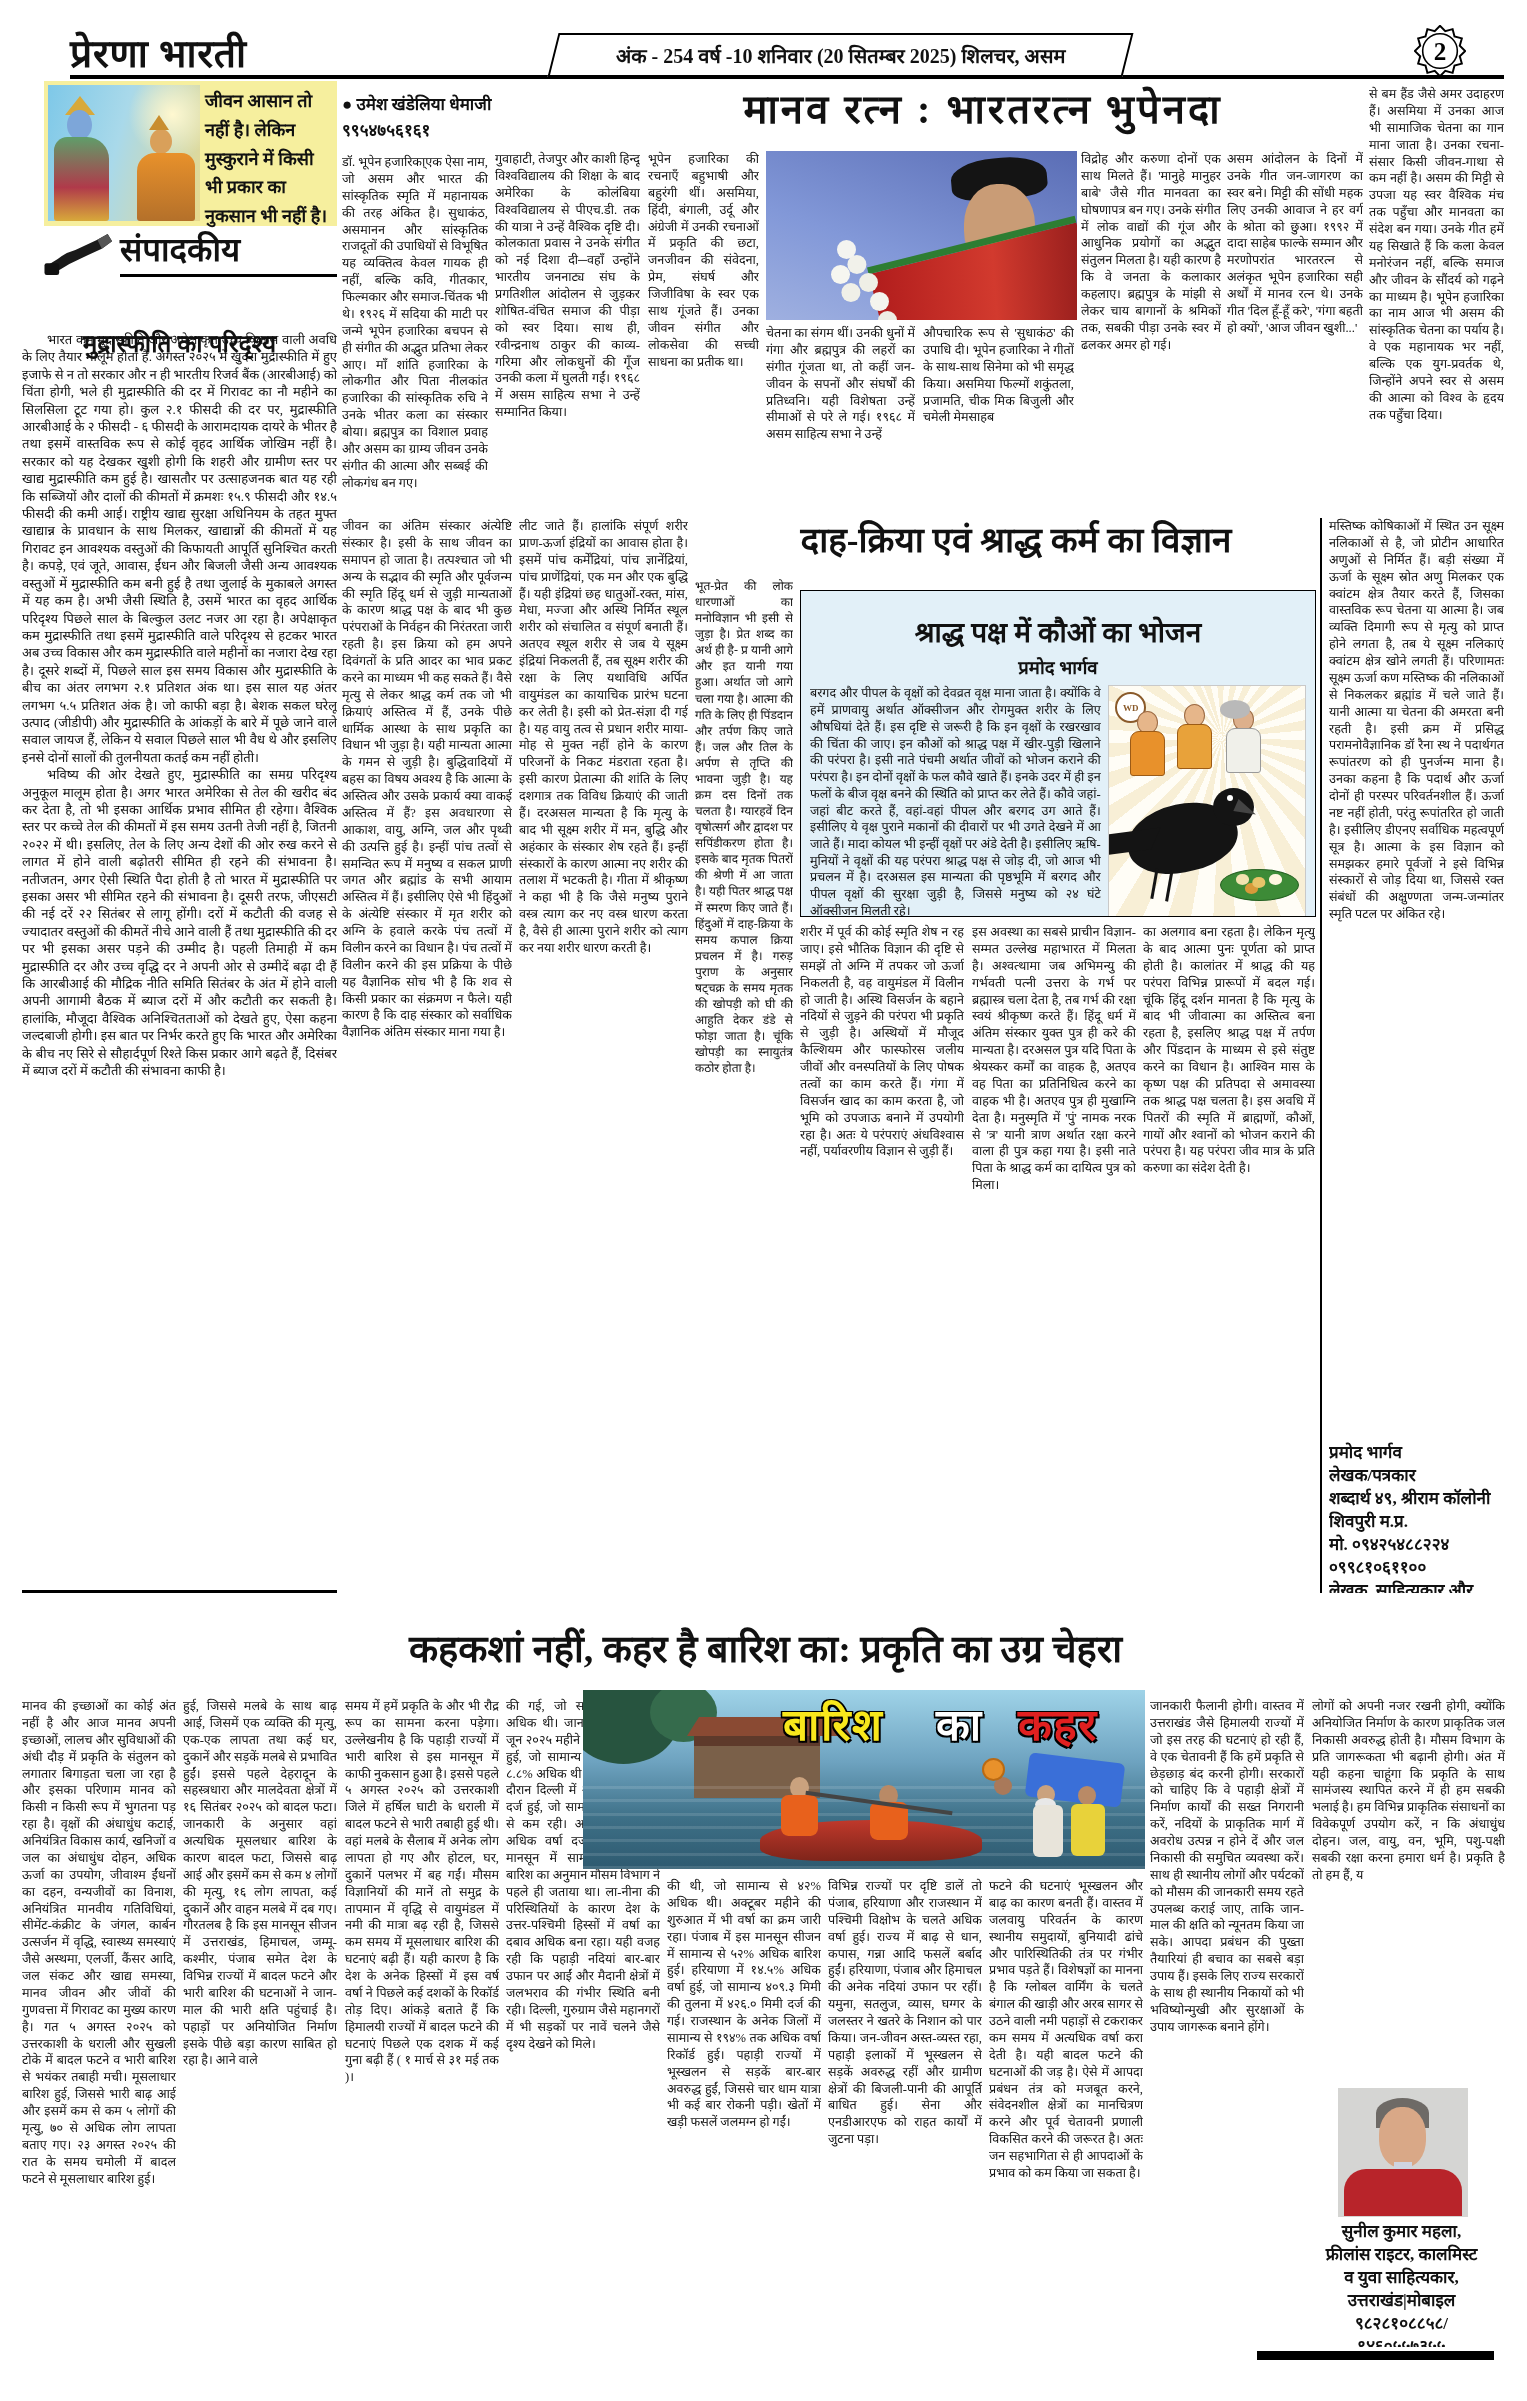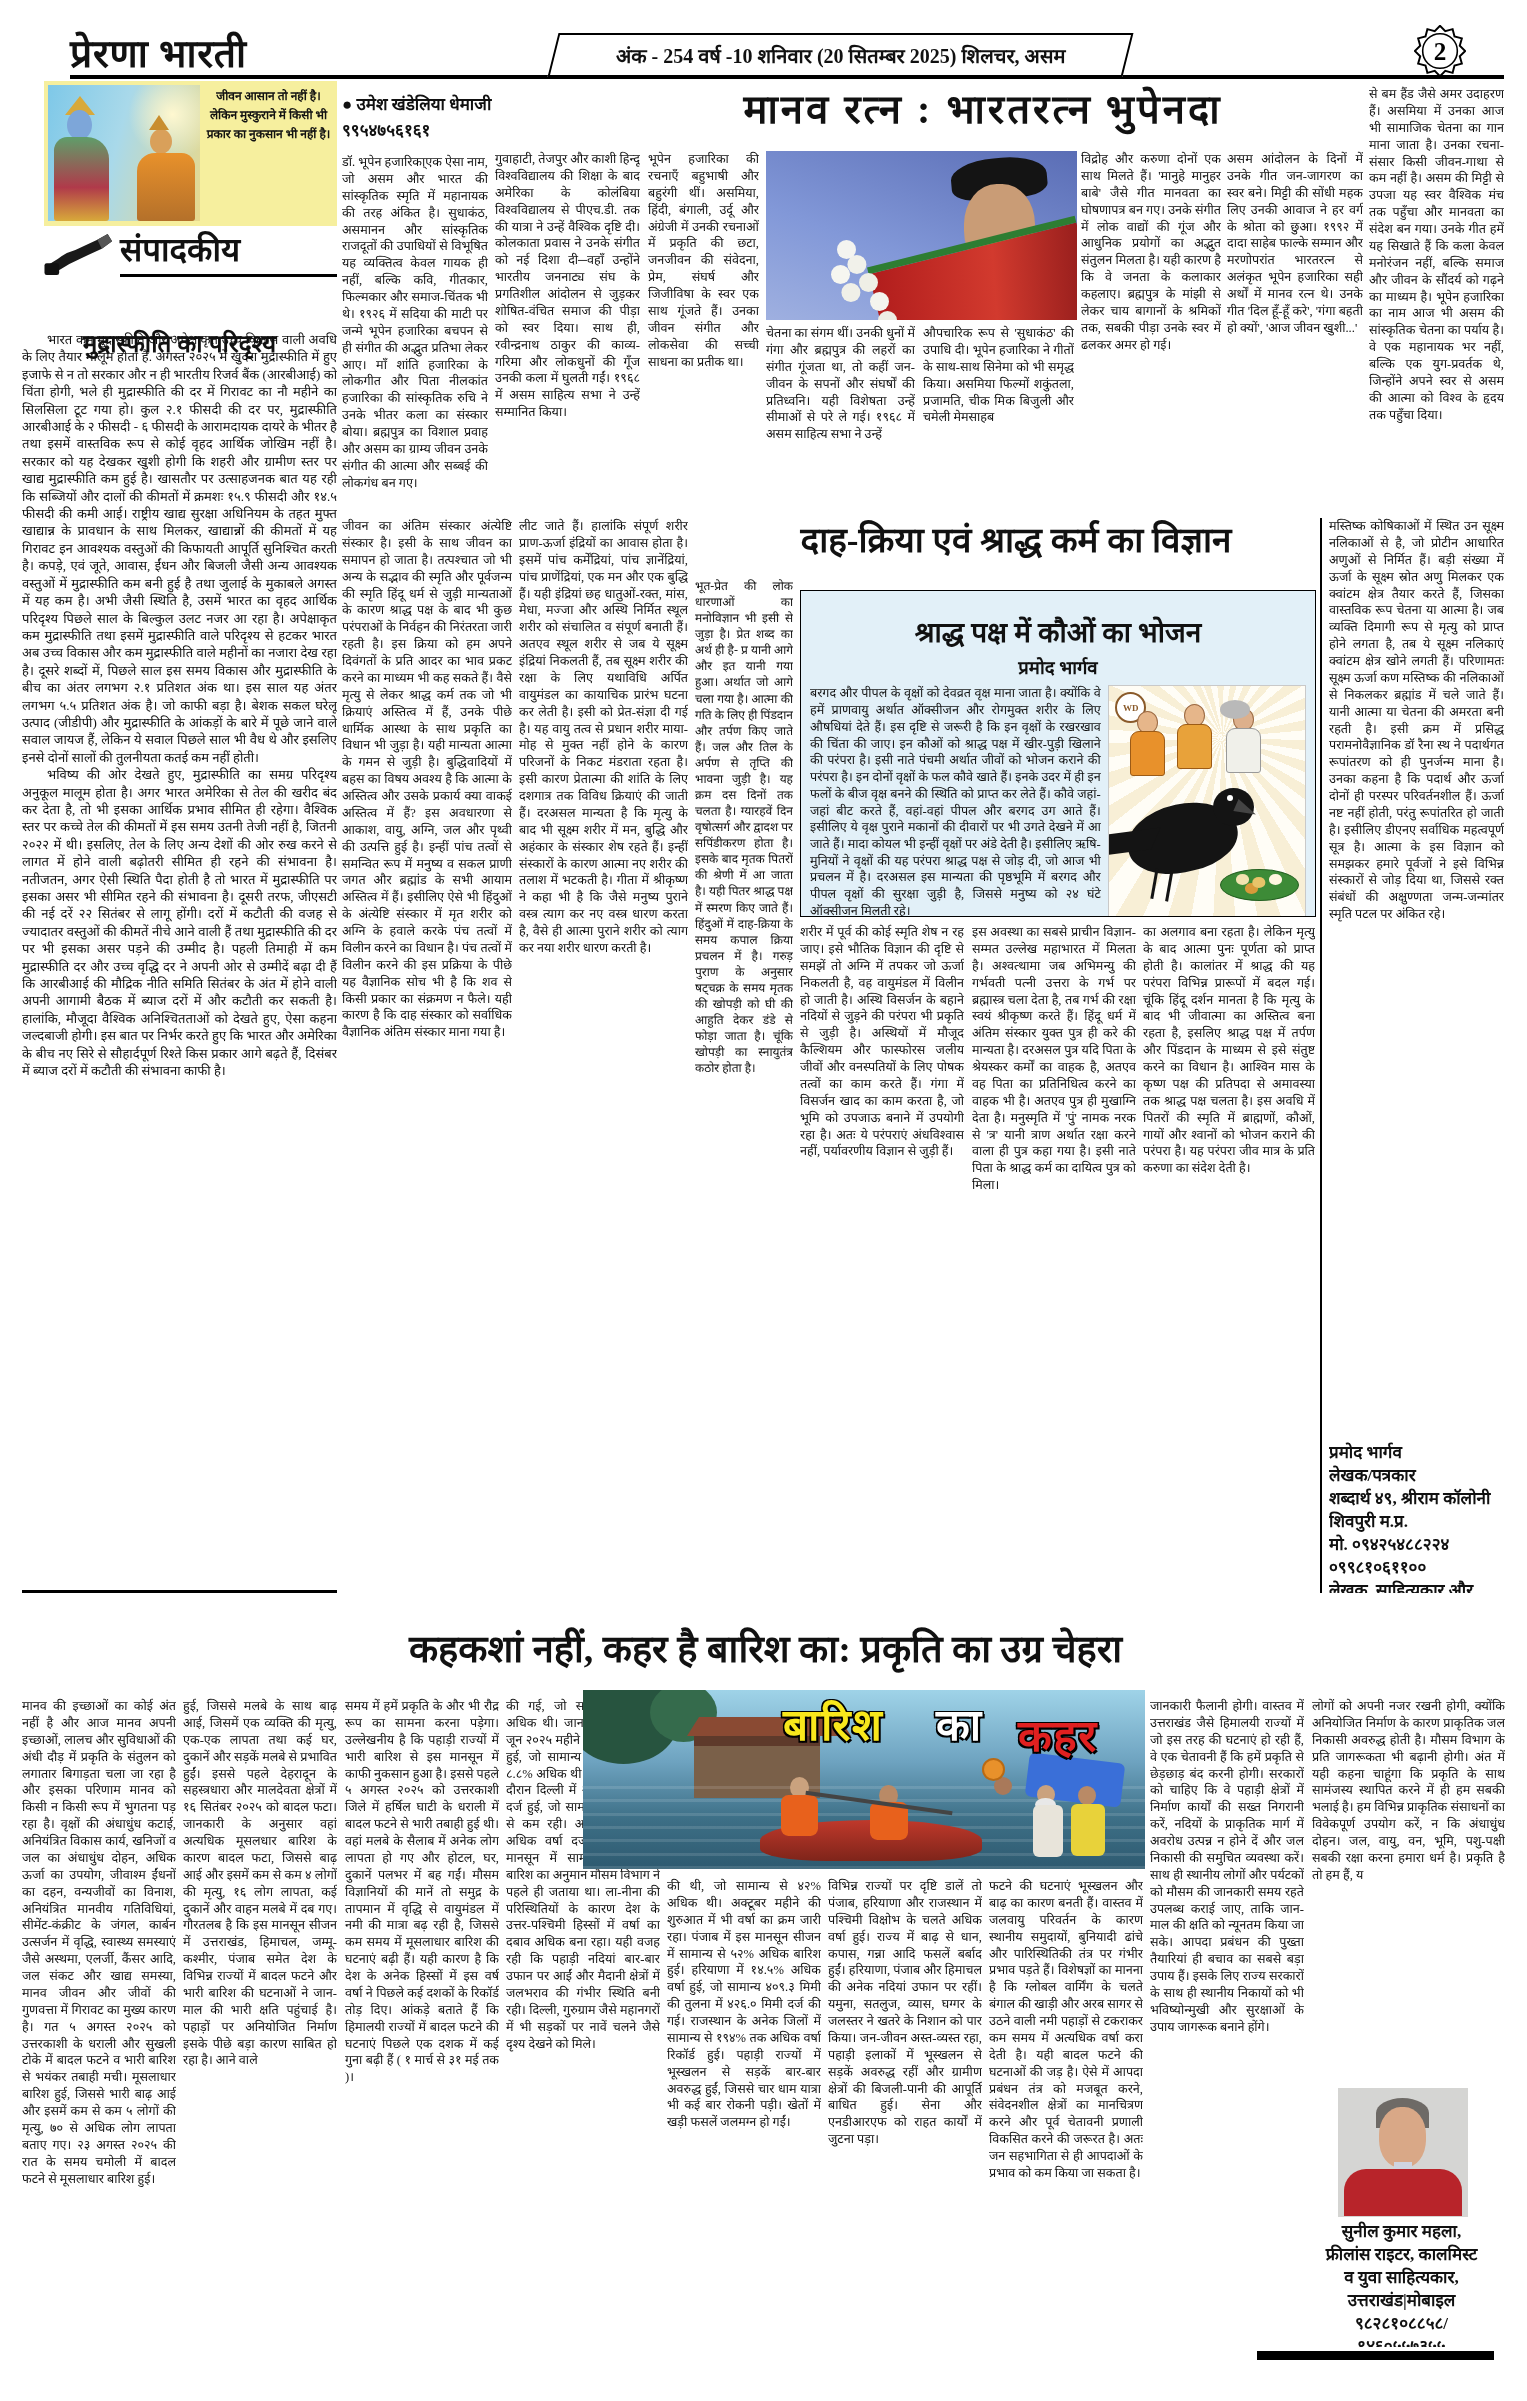--- a/index.html
+++ b/index.html
@@ -12,21 +12,21 @@
   .ctr{text-align:center;}
   .pre{white-space:pre-line;}
   .rule{background:#000;}
   
   .masthead{font-size:39px;font-weight:700;letter-spacing:0.7px;}
   .issue-box{border:2.2px solid #000;background:#fff;transform:skewX(-14deg);
              display:flex;align-items:center;justify-content:center;}
   .issue-box span{transform:skewX(14deg);font-weight:700;font-size:20px;white-space:nowrap;}
   
   .quote-box{background:#f6ef9e;}
-  .quote-text{font-size:12px;font-weight:700;line-height:1.6;text-align:center;}
+  .quote-text{font-size:18px;font-weight:700;line-height:1.6;}
   
   .hl{font-weight:700;text-align:center;overflow:hidden;}
   
   .sci-box{background:#e2f0f8;border:1.5px solid #000;box-sizing:border-box;overflow:hidden;}
   .sci-box-head{font-size:28px;font-weight:700;text-align:center;margin-top:21px;}
   .sci-box-by{font-size:18.5px;font-weight:700;text-align:center;margin:4.4px 0 6px 0;}
   .sci-box-row{display:flex;padding:0 9px;gap:7.4px;}
   .sci-box-text{width:294px;font-size:12.6px;line-height:1.33;text-align:justify;overflow:hidden;height:238px;}
   
   .crow-art{position:relative;width:198px;height:234px;overflow:hidden;border:0.7px solid #c9c9c9;
@@ -178,21 +178,21 @@
     <div class="abs" style="left:411px;top:87px;width:18px;height:18px;border-radius:50%;background:#a9795a;"></div>
     <div class="abs" style="left:399px;top:68px;width:19px;height:19px;border-radius:50%;background:#e8912b;border:2.2px solid #b96a14;"></div>
     <div class="abs" style="left:444px;top:68px;width:96px;height:44px;background:#3a6fd8;transform:rotate(7deg);border-radius:6px;"></div>
     <div class="abs" style="left:454px;top:95px;width:18px;height:19px;border-radius:50%;background:#caa27e;"></div>
     <div class="abs" style="left:452px;top:108px;width:21px;height:13.3px;border-radius:50%;background:#e8e8e8;"></div>
     <div class="abs" style="left:495px;top:96px;width:18px;height:19px;border-radius:50%;background:#b98a66;"></div>
     <div class="abs" style="left:488px;top:114px;width:34px;height:52px;border-radius:6px;background:#e8d23a;"></div>
     <div class="abs" style="left:450px;top:115px;width:30px;height:52px;border-radius:6px;background:#e8e4da;"></div>
     <div class="abs flood-title" style="left:200px;top:3px;color:#f8e71c;">बारिश</div>
     <div class="abs flood-title" style="left:353px;top:3px;color:#ffffff;">का</div>
-    <div class="abs flood-title" style="left:435px;top:3px;color:#e02020;margin-top:11px;">कहर</div>
+    <div class="abs flood-title" style="left:435px;top:3px;color:#e02020;">कहर</div>
   </div>
 
   <div class="abs col" style="left:22px;top:1698px;width:154px;height:698px;">मानव की इच्छाओं का कोई अंत नहीं है और आज मानव अपनी इच्छाओं, लालच और सुविधाओं की अंधी दौड़ में प्रकृति के संतुलन को लगातार बिगाड़ता चला जा रहा है और इसका परिणाम मानव को किसी न किसी रूप में भुगतना पड़ रहा है। वृक्षों की अंधाधुंध कटाई, अनियंत्रित विकास कार्य, खनिजों व जल का अंधाधुंध दोहन, अधिक ऊर्जा का उपयोग, जीवाश्म ईंधनों का दहन, वन्यजीवों का विनाश, अनियंत्रित मानवीय गतिविधियां, सीमेंट-कंक्रीट के जंगल, कार्बन उत्सर्जन में वृद्धि, स्वास्थ्य समस्याएं जैसे अस्थमा, एलर्जी, कैंसर आदि, जल संकट और खाद्य समस्या, मानव जीवन और जीवों की गुणवत्ता में गिरावट का मुख्य कारण है। गत ५ अगस्त २०२५ को उत्तरकाशी के धराली और सुखली टोके में बादल फटने व भारी बारिश से भयंकर तबाही मची। मूसलाधार बारिश हुई, जिससे भारी बाढ़ आई और इसमें कम से कम ५ लोगों की मृत्यु, ७० से अधिक लोग लापता बताए गए। २३ अगस्त २०२५ की रात के समय चमोली में बादल फटने से मूसलाधार बारिश हुई।</div>
   <div class="abs col" style="left:183px;top:1698px;width:154px;height:698px;">हुई, जिससे मलबे के साथ बाढ़ आई, जिसमें एक व्यक्ति की मृत्यु, एक-एक लापता तथा कई घर, दुकानें और सड़कें मलबे से प्रभावित हुईं। इससे पहले देहरादून के सहस्त्रधारा और मालदेवता क्षेत्रों में १६ सितंबर २०२५ को बादल फटा। जानकारी के अनुसार वहां अत्यधिक मूसलधार बारिश के कारण बादल फटा, जिससे बाढ़ आई और इसमें कम से कम ४ लोगों की मृत्यु, १६ लोग लापता, कई दुकानें और वाहन मलबे में दब गए। गौरतलब है कि इस मानसून सीजन में उत्तराखंड, हिमाचल, जम्मू-कश्मीर, पंजाब समेत देश के विभिन्न राज्यों में बादल फटने और भारी बारिश की घटनाओं ने जान-माल की भारी क्षति पहुंचाई है। पहाड़ों पर अनियोजित निर्माण इसके पीछे बड़ा कारण साबित हो रहा है। आने वाले</div>
   <div class="abs col" style="left:345px;top:1698px;width:154px;height:698px;">समय में हमें प्रकृति के और भी रौद्र रूप का सामना करना पड़ेगा। उल्लेखनीय है कि पहाड़ी राज्यों में भारी बारिश से इस मानसून में काफी नुकसान हुआ है। इससे पहले ५ अगस्त २०२५ को उत्तरकाशी जिले में हर्षिल घाटी के धराली में बादल फटने से भारी तबाही हुई थी। वहां मलबे के सैलाब में अनेक लोग लापता हो गए और होटल, घर, दुकानें पलभर में बह गईं। मौसम विज्ञानियों की मानें तो समुद्र के तापमान में वृद्धि से वायुमंडल में नमी की मात्रा बढ़ रही है, जिससे कम समय में मूसलाधार बारिश की घटनाएं बढ़ी हैं। यही कारण है कि देश के अनेक हिस्सों में इस वर्ष वर्षा ने पिछले कई दशकों के रिकॉर्ड तोड़ दिए। आंकड़े बताते हैं कि हिमालयी राज्यों में बादल फटने की घटनाएं पिछले एक दशक में कई गुना बढ़ी हैं ( १ मार्च से ३१ मई तक )।</div>
   <div class="abs col" style="left:506px;top:1698px;width:154px;height:698px;">की गई, जो सामान्य से ४२% अधिक थी। जानकारी के अनुसार जून २०२५ महीने में १८० मिमी वर्षा हुई, जो सामान्य १६१.२ मिमी से ८.८% अधिक थी। जुलाई २०२५ के दौरान दिल्ली में २००.१ मिमी वर्षा दर्ज हुई, जो सामान्य २३३.१ मिमी से कम रही। अगस्त में ३७.५% अधिक वर्षा दर्ज हुई। इस वर्ष मानसून में सामान्य से अधिक बारिश का अनुमान मौसम विभाग ने पहले ही जताया था। ला-नीना की परिस्थितियों के कारण देश के उत्तर-पश्चिमी हिस्सों में वर्षा का दबाव अधिक बना रहा। यही वजह रही कि पहाड़ी नदियां बार-बार उफान पर आईं और मैदानी क्षेत्रों में जलभराव की गंभीर स्थिति बनी रही। दिल्ली, गुरुग्राम जैसे महानगरों में भी सड़कों पर नावें चलने जैसे दृश्य देखने को मिले।</div>
   <div class="abs col" style="left:667px;top:1878px;width:154px;height:518px;">की थी, जो सामान्य से ४२% अधिक थी। अक्टूबर महीने की शुरुआत में भी वर्षा का क्रम जारी रहा। पंजाब में इस मानसून सीजन में सामान्य से ५२% अधिक बारिश हुई। हरियाणा में १४.५% अधिक वर्षा हुई, जो सामान्य ४०९.३ मिमी की तुलना में ४२६.० मिमी दर्ज की गई। राजस्थान के अनेक जिलों में सामान्य से १९४% तक अधिक वर्षा रिकॉर्ड हुई। पहाड़ी राज्यों में भूस्खलन से सड़कें बार-बार अवरुद्ध हुईं, जिससे चार धाम यात्रा भी कई बार रोकनी पड़ी। खेतों में खड़ी फसलें जलमग्न हो गईं।</div>
   <div class="abs col" style="left:828px;top:1878px;width:154px;height:518px;">विभिन्न राज्यों पर दृष्टि डालें तो पंजाब, हरियाणा और राजस्थान में पश्चिमी विक्षोभ के चलते अधिक वर्षा हुई। राज्य में बाढ़ से धान, कपास, गन्ना आदि फसलें बर्बाद हुईं। हरियाणा, पंजाब और हिमाचल की अनेक नदियां उफान पर रहीं। यमुना, सतलुज, व्यास, घग्गर के जलस्तर ने खतरे के निशान को पार किया। जन-जीवन अस्त-व्यस्त रहा, पहाड़ी इलाकों में भूस्खलन से सड़कें अवरुद्ध रहीं और ग्रामीण क्षेत्रों की बिजली-पानी की आपूर्ति बाधित हुई। सेना और एनडीआरएफ को राहत कार्यों में जुटना पड़ा।</div>
   <div class="abs col" style="left:989px;top:1878px;width:154px;height:518px;">फटने की घटनाएं भूस्खलन और बाढ़ का कारण बनती हैं। वास्तव में जलवायु परिवर्तन के कारण स्थानीय समुदायों, बुनियादी ढांचे और पारिस्थितिकी तंत्र पर गंभीर प्रभाव पड़ते हैं। विशेषज्ञों का मानना है कि ग्लोबल वार्मिंग के चलते बंगाल की खाड़ी और अरब सागर से उठने वाली नमी पहाड़ों से टकराकर कम समय में अत्यधिक वर्षा करा देती है। यही बादल फटने की घटनाओं की जड़ है। ऐसे में आपदा प्रबंधन तंत्र को मजबूत करने, संवेदनशील क्षेत्रों का मानचित्रण करने और पूर्व चेतावनी प्रणाली विकसित करने की जरूरत है। अतः जन सहभागिता से ही आपदाओं के प्रभाव को कम किया जा सकता है।</div>
   <div class="abs col" style="left:1150px;top:1698px;width:154px;height:698px;">जानकारी फैलानी होगी। वास्तव में उत्तराखंड जैसे हिमालयी राज्यों में जो इस तरह की घटनाएं हो रही हैं, वे एक चेतावनी हैं कि हमें प्रकृति से छेड़छाड़ बंद करनी होगी। सरकारों को चाहिए कि वे पहाड़ी क्षेत्रों में निर्माण कार्यों की सख्त निगरानी करें, नदियों के प्राकृतिक मार्ग में अवरोध उत्पन्न न होने दें और जल निकासी की समुचित व्यवस्था करें। साथ ही स्थानीय लोगों और पर्यटकों को मौसम की जानकारी समय रहते उपलब्ध कराई जाए, ताकि जान-माल की क्षति को न्यूनतम किया जा सके। आपदा प्रबंधन की पुख्ता तैयारियां ही बचाव का सबसे बड़ा उपाय हैं। इसके लिए राज्य सरकारों के साथ ही स्थानीय निकायों को भी भविष्योन्मुखी और सुरक्षाओं के उपाय जागरूक बनाने होंगे।</div>

